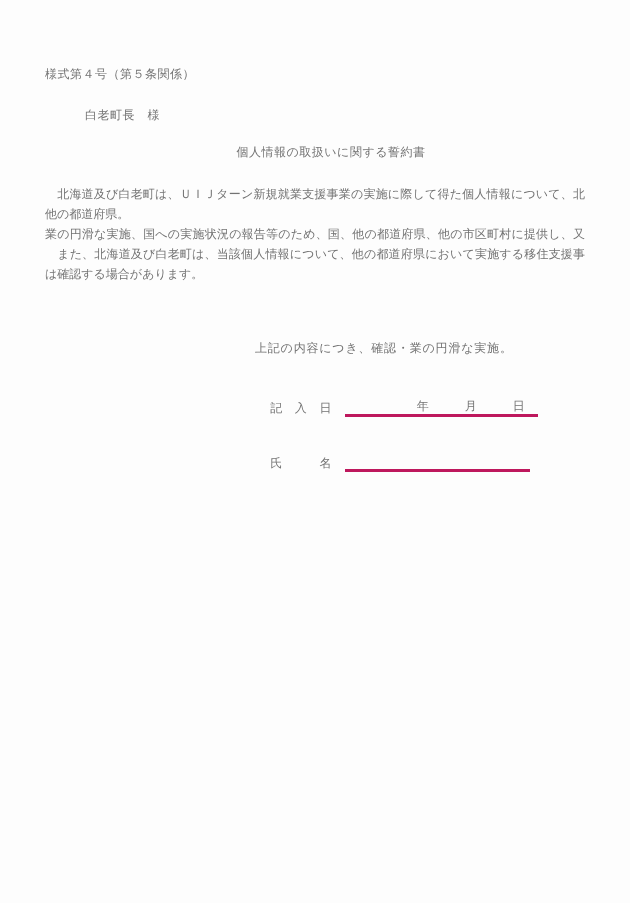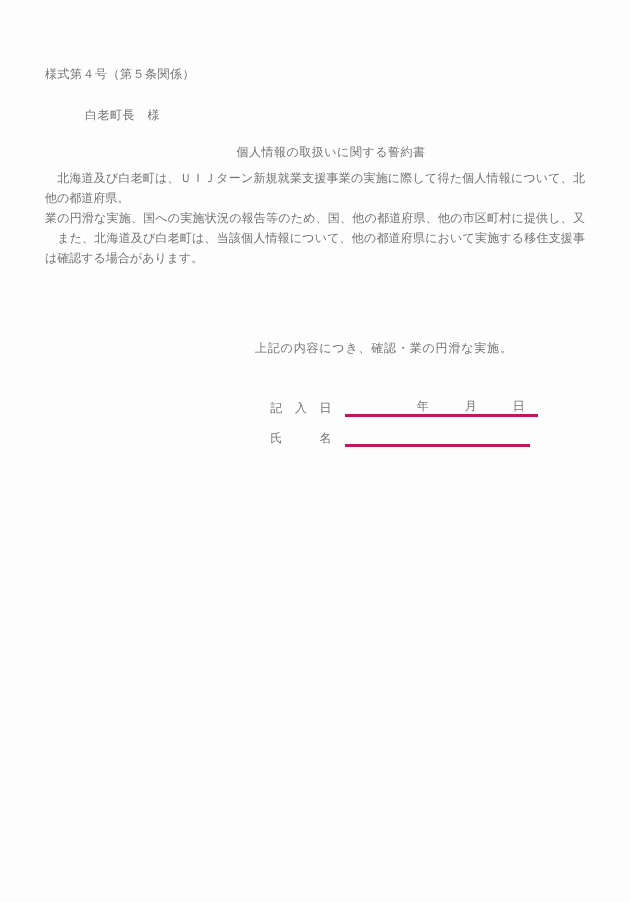--- a/index.html
+++ b/index.html
@@ -37,21 +37,21 @@
     left: 16px;
     top: 144px;
     width: 630px;
     text-align: center;
     letter-spacing: 0.5px;
     white-space: pre;
   }
   .body-text {
     position: absolute;
     left: 45px;
-    top: 168px;
+    top: 184px;
     width: 540px;
     line-height: 20px;
   }
   .body-line {
     white-space: pre-wrap;
   }
   .body-line.full {
     text-align: justify;
     text-align-last: justify;
   }
@@ -62,21 +62,21 @@
     letter-spacing: 0.8px;
     white-space: pre;
   }
   .field-row {
     position: absolute;
     left: 255px;
     line-height: 17px;
     white-space: pre;
   }
   .field-row.date-row { top: 381px; }
-  .field-row.name-row { top: 411px; }
+  .field-row.name-row { top: 436px; }
   .field-label {
     display: inline-block;
     letter-spacing: 0.3px;
     vertical-align: bottom;
     height: 17px;
     line-height: 17px;
   }
   .field-line {
     display: inline-block;
     margin-left: 13px;

